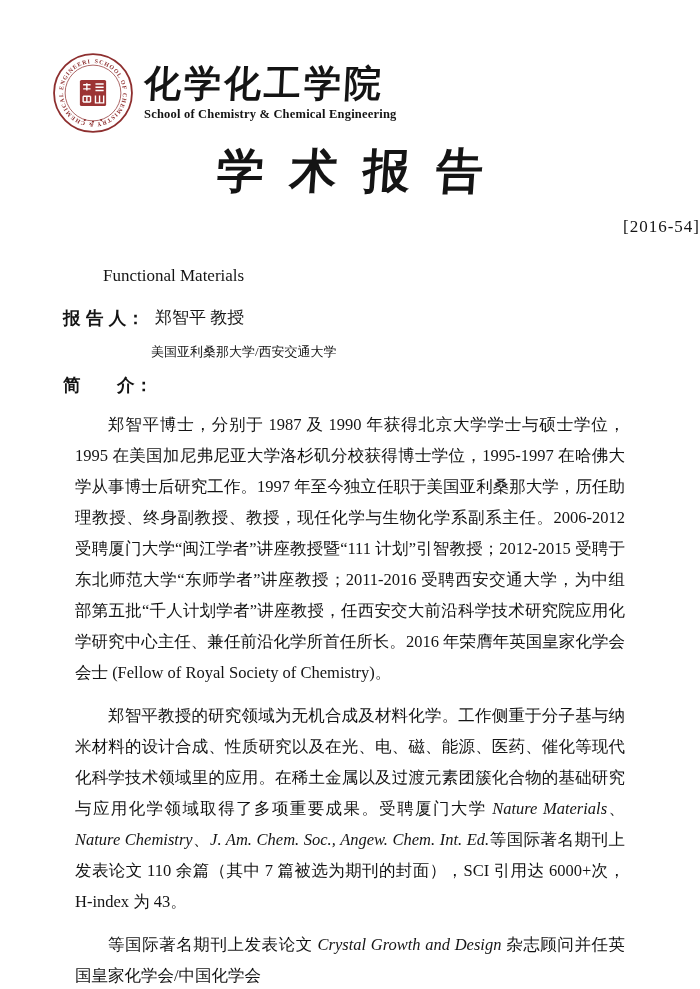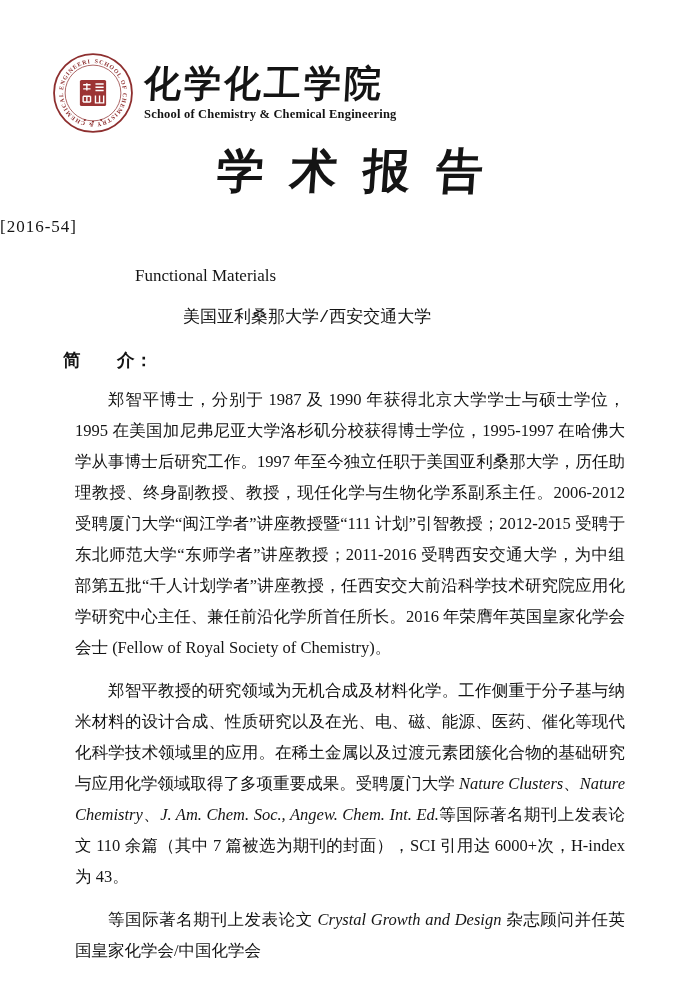--- a/index.html
+++ b/index.html
@@ -30,35 +30,35 @@
   }
   
   .main-title{
     text-align:center;
     font-size:47px;font-weight:bold;
     letter-spacing:26px;padding-left:26px;
     margin-top:6px;
     transform:skewX(-4deg);
   }
   .serial{
-    text-align:left;font-size:17px;margin-top:14px;letter-spacing:1px;
+    text-align:right;font-size:17px;margin-top:14px;letter-spacing:1px;
   }
   
   .content{margin:0 63px;}
   .row{display:flex;align-items:flex-start;}
   .label{
     font-weight:bold;font-size:17.5px;white-space:nowrap;
     flex:0 0 92px;letter-spacing:0.5px;
   }
   .value{font-size:17px;}
   .topic-row{margin-top:20px;line-height:38px;}
-  .topic-line2{margin-left:72px;font-size:17px;line-height:38px;}
+  .topic-line2{margin-left:40px;font-size:17px;line-height:38px;}
   .speaker-row{margin-top:8px;line-height:30px;}
-  .affiliation{margin-left:120px;margin-top:10px;font-size:17px;font-family:Liberation Mono, monospace;}
-  .intro-label-row{margin-top:20px;}
+  .affiliation{margin-left:88px;margin-top:10px;font-size:13px;}
+  .intro-label-row{margin-top:12px;}
   .intro{margin-top:8px;}
   .intro p{
     margin:12px;font-size:16.5px;line-height:31px;
     text-align:justify;text-indent:2em;
   }
   i{font-style:italic;}
 </style>
 </head>
 <body>
 
@@ -94,26 +94,30 @@
   <div class="main-title">学术报告</div>
 
   <div class="serial">[2016-54]</div>
 
   <div class="content">
 
     <div class="row topic-row">
     </div>
     <div class="topic-line2">Functional Materials</div>
 
+    <div class="row speaker-row">
+      <div class="label">报 告 人：</div>
+      <div class="value">郑智平  教授</div>
+    </div>
     <div class="affiliation">美国亚利桑那大学/西安交通大学</div>
 
     <div class="row intro-label-row">
       <div class="label">简　　介：</div>
     </div>
 
     <div class="intro">
       <p><span>郑智平博士，分别于 1987 及 1990 年获得北京大学学士与硕士学位，1995 在美国加尼弗尼亚大学洛杉矶分校获得博士学位，1995-1997 在哈佛大学从事博士后研究工作。1997 年至今独立任职于美国亚利桑那大学，历任助理教授、终身副教授、教授，现任化学与生物化学系副系主任。2006-2012 受聘厦门大学“闽江学者”讲座教授暨“111 计划”引智教授；2012-2015 受聘于东北师范大学“东师学者”讲座教授；2011-2016 受聘西安交通大学，为中组部第五批“千人计划学者”讲座教授，任西安交大前沿科学技术研究院应用化学研究中心主任、兼任前沿化学所首任所长。2016 年荣膺年英国皇家化学会会士 (Fellow of Royal Society of Chemistry)。</span></p>
-      <p><span>郑智平教授的研究领域为无机合成及材料化学。工作侧重于分子基与纳米材料的设计合成、性质研究以及在光、电、磁、能源、医药、催化等现代化科学技术领域里的应用。在稀土金属以及过渡元素团簇化合物的基础研究与应用化学领域取得了多项重要成果。受聘厦门大学 </span><i>Nature Clusters</i><span>、</span><i>Nature Chemistry</i><span>、</span><i>J. Am. Chem. Soc., Angew. Chem. Int. Ed.</i><span>等国际著名期刊上发表论文 110 余篇（其中 7 篇被选为期刊的封面），SCI 引用达 6000+次，H-index 为 43。</span></p>
+      <p><span>郑智平教授的研究领域为无机合成及材料化学。工作侧重于分子基与纳米材料的设计合成、性质研究以及在光、电、磁、能源、医药、催化等现代化科学技术领域里的应用。在稀土金属以及过渡元素团簇化合物的基础研究与应用化学领域取得了多项重要成果。受聘厦门大学 </span><i>Nature Materials</i><span>、</span><i>Nature Chemistry</i><span>、</span><i>J. Am. Chem. Soc., Angew. Chem. Int. Ed.</i><span>等国际著名期刊上发表论文 110 余篇（其中 7 篇被选为期刊的封面），SCI 引用达 6000+次，H-index 为 43。</span></p>
       <p><span>等国际著名期刊上发表论文 </span><i>Crystal Growth and Design</i><span> 杂志顾问并任英国皇家化学会/中国化学会 </span></p>
     </div>
 
   </div>
 </div>
 
 </body></html>

